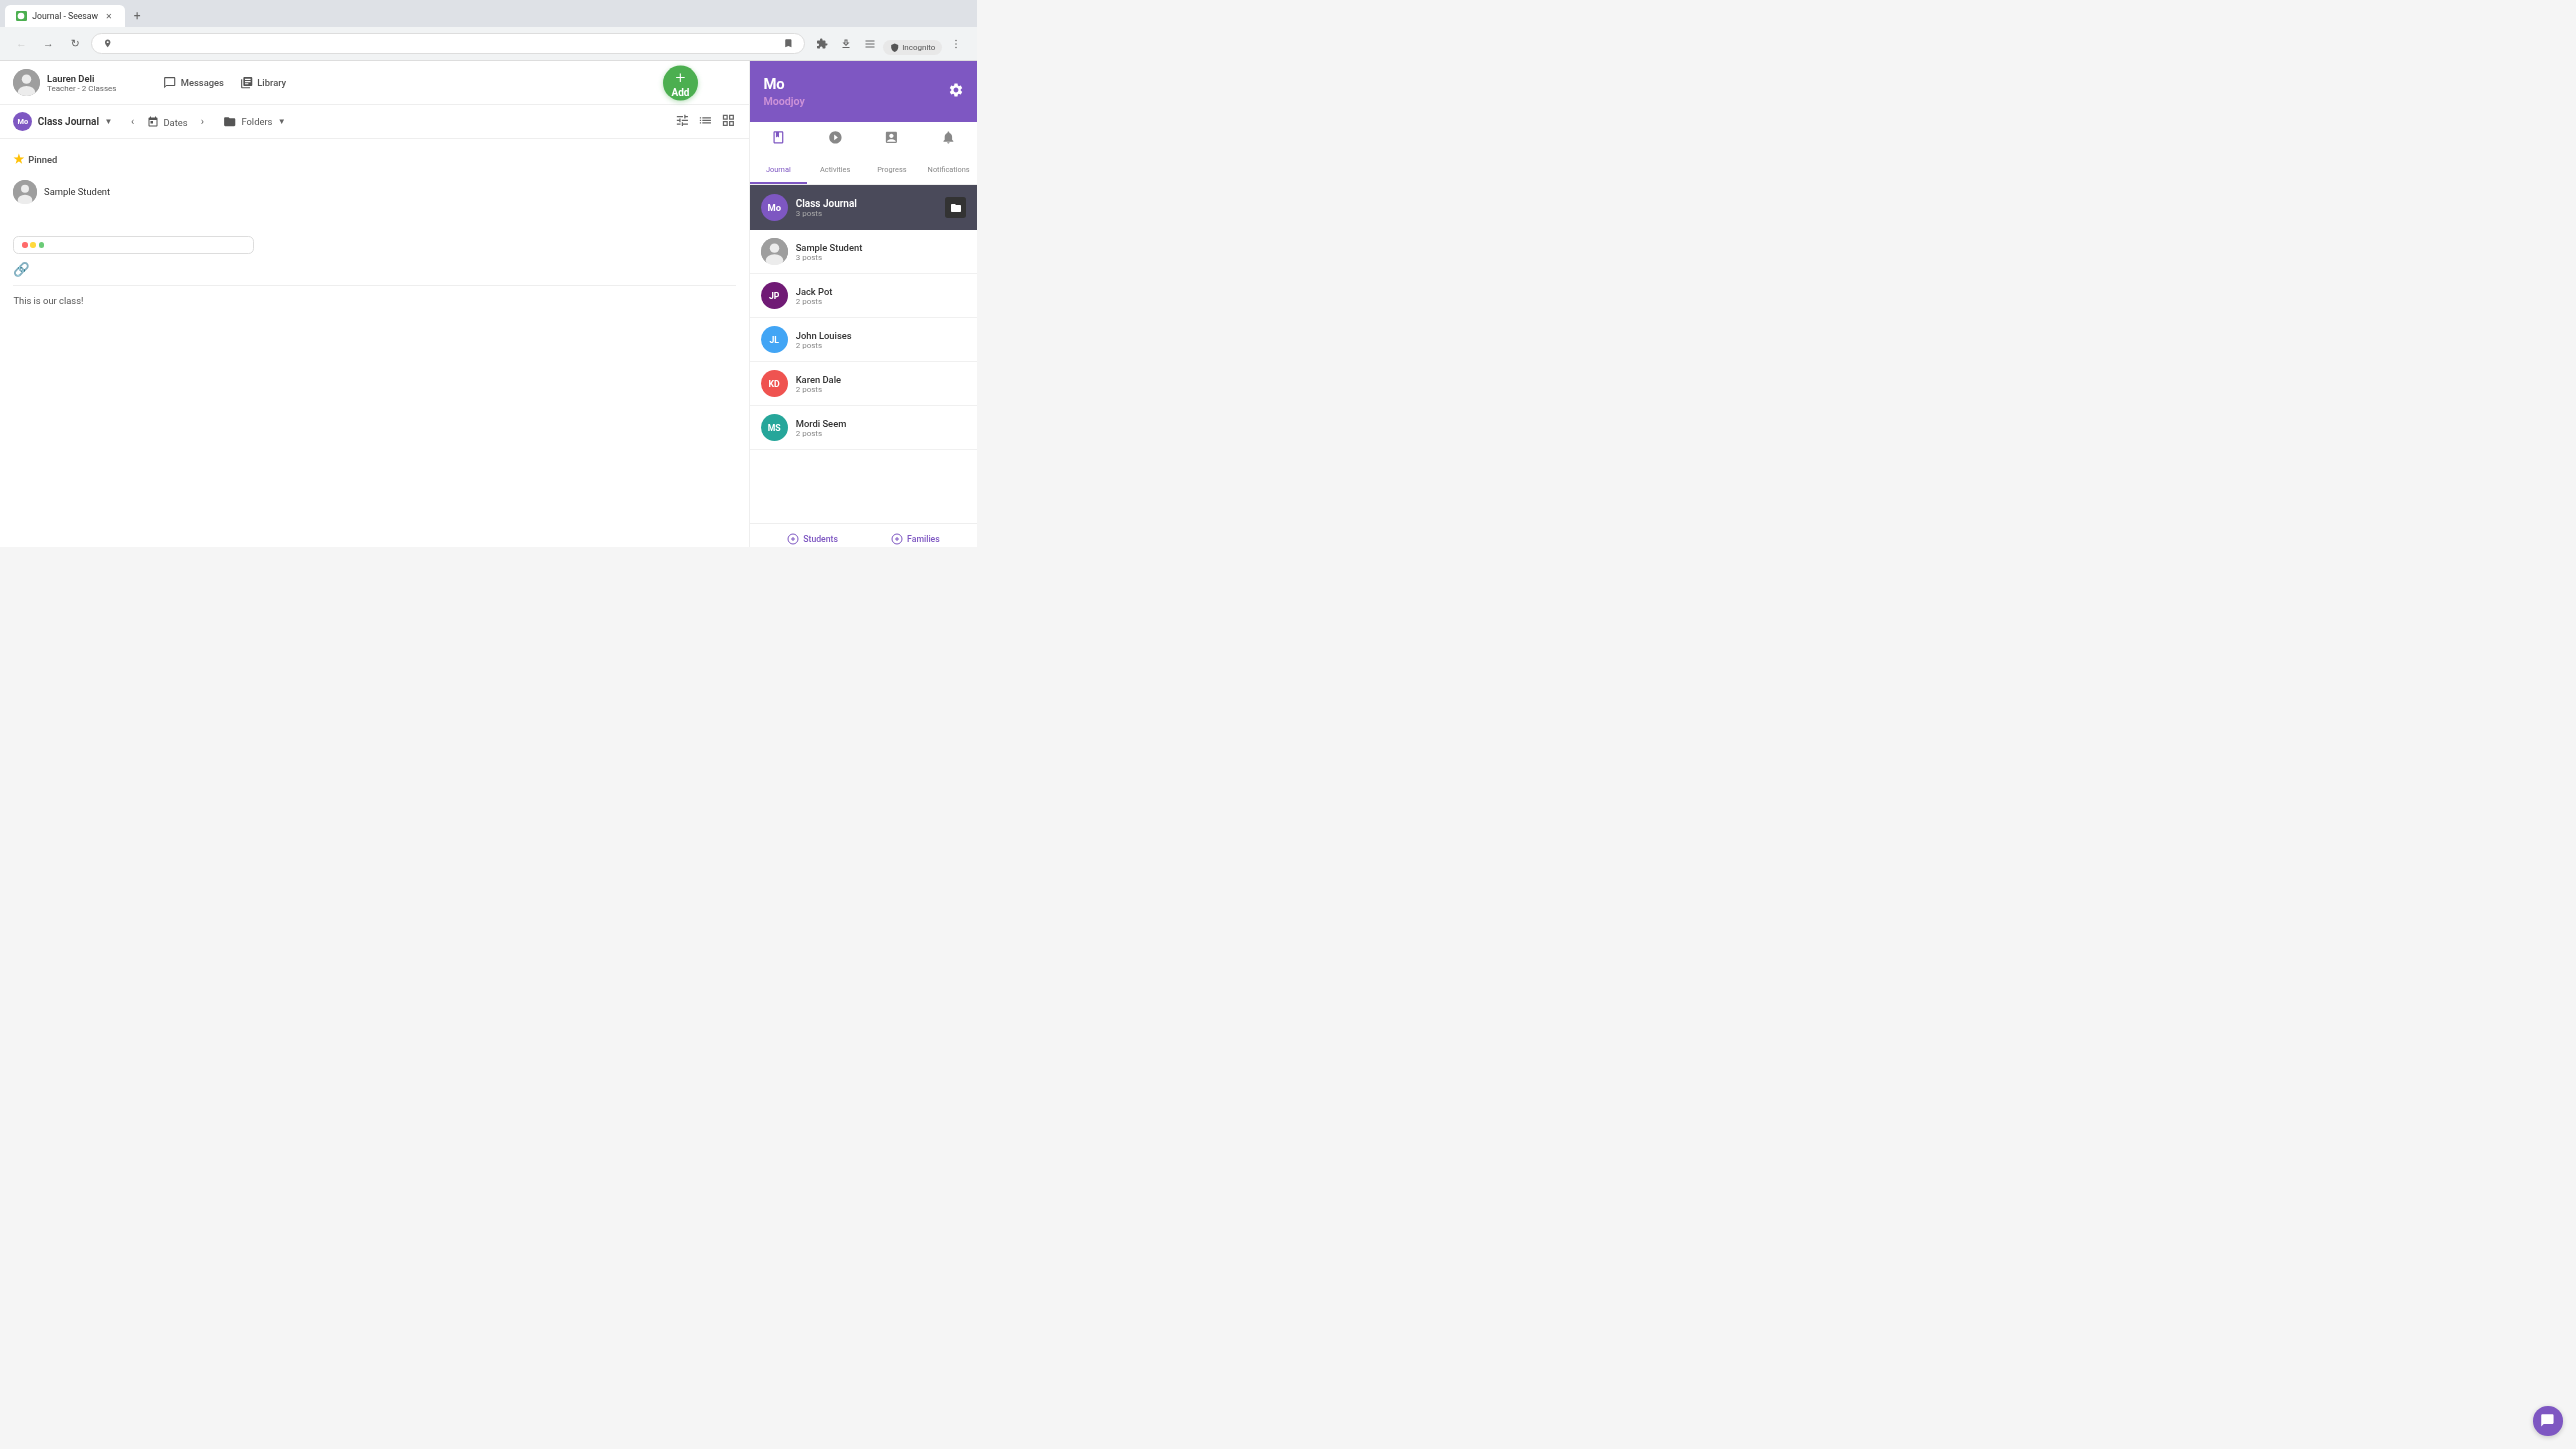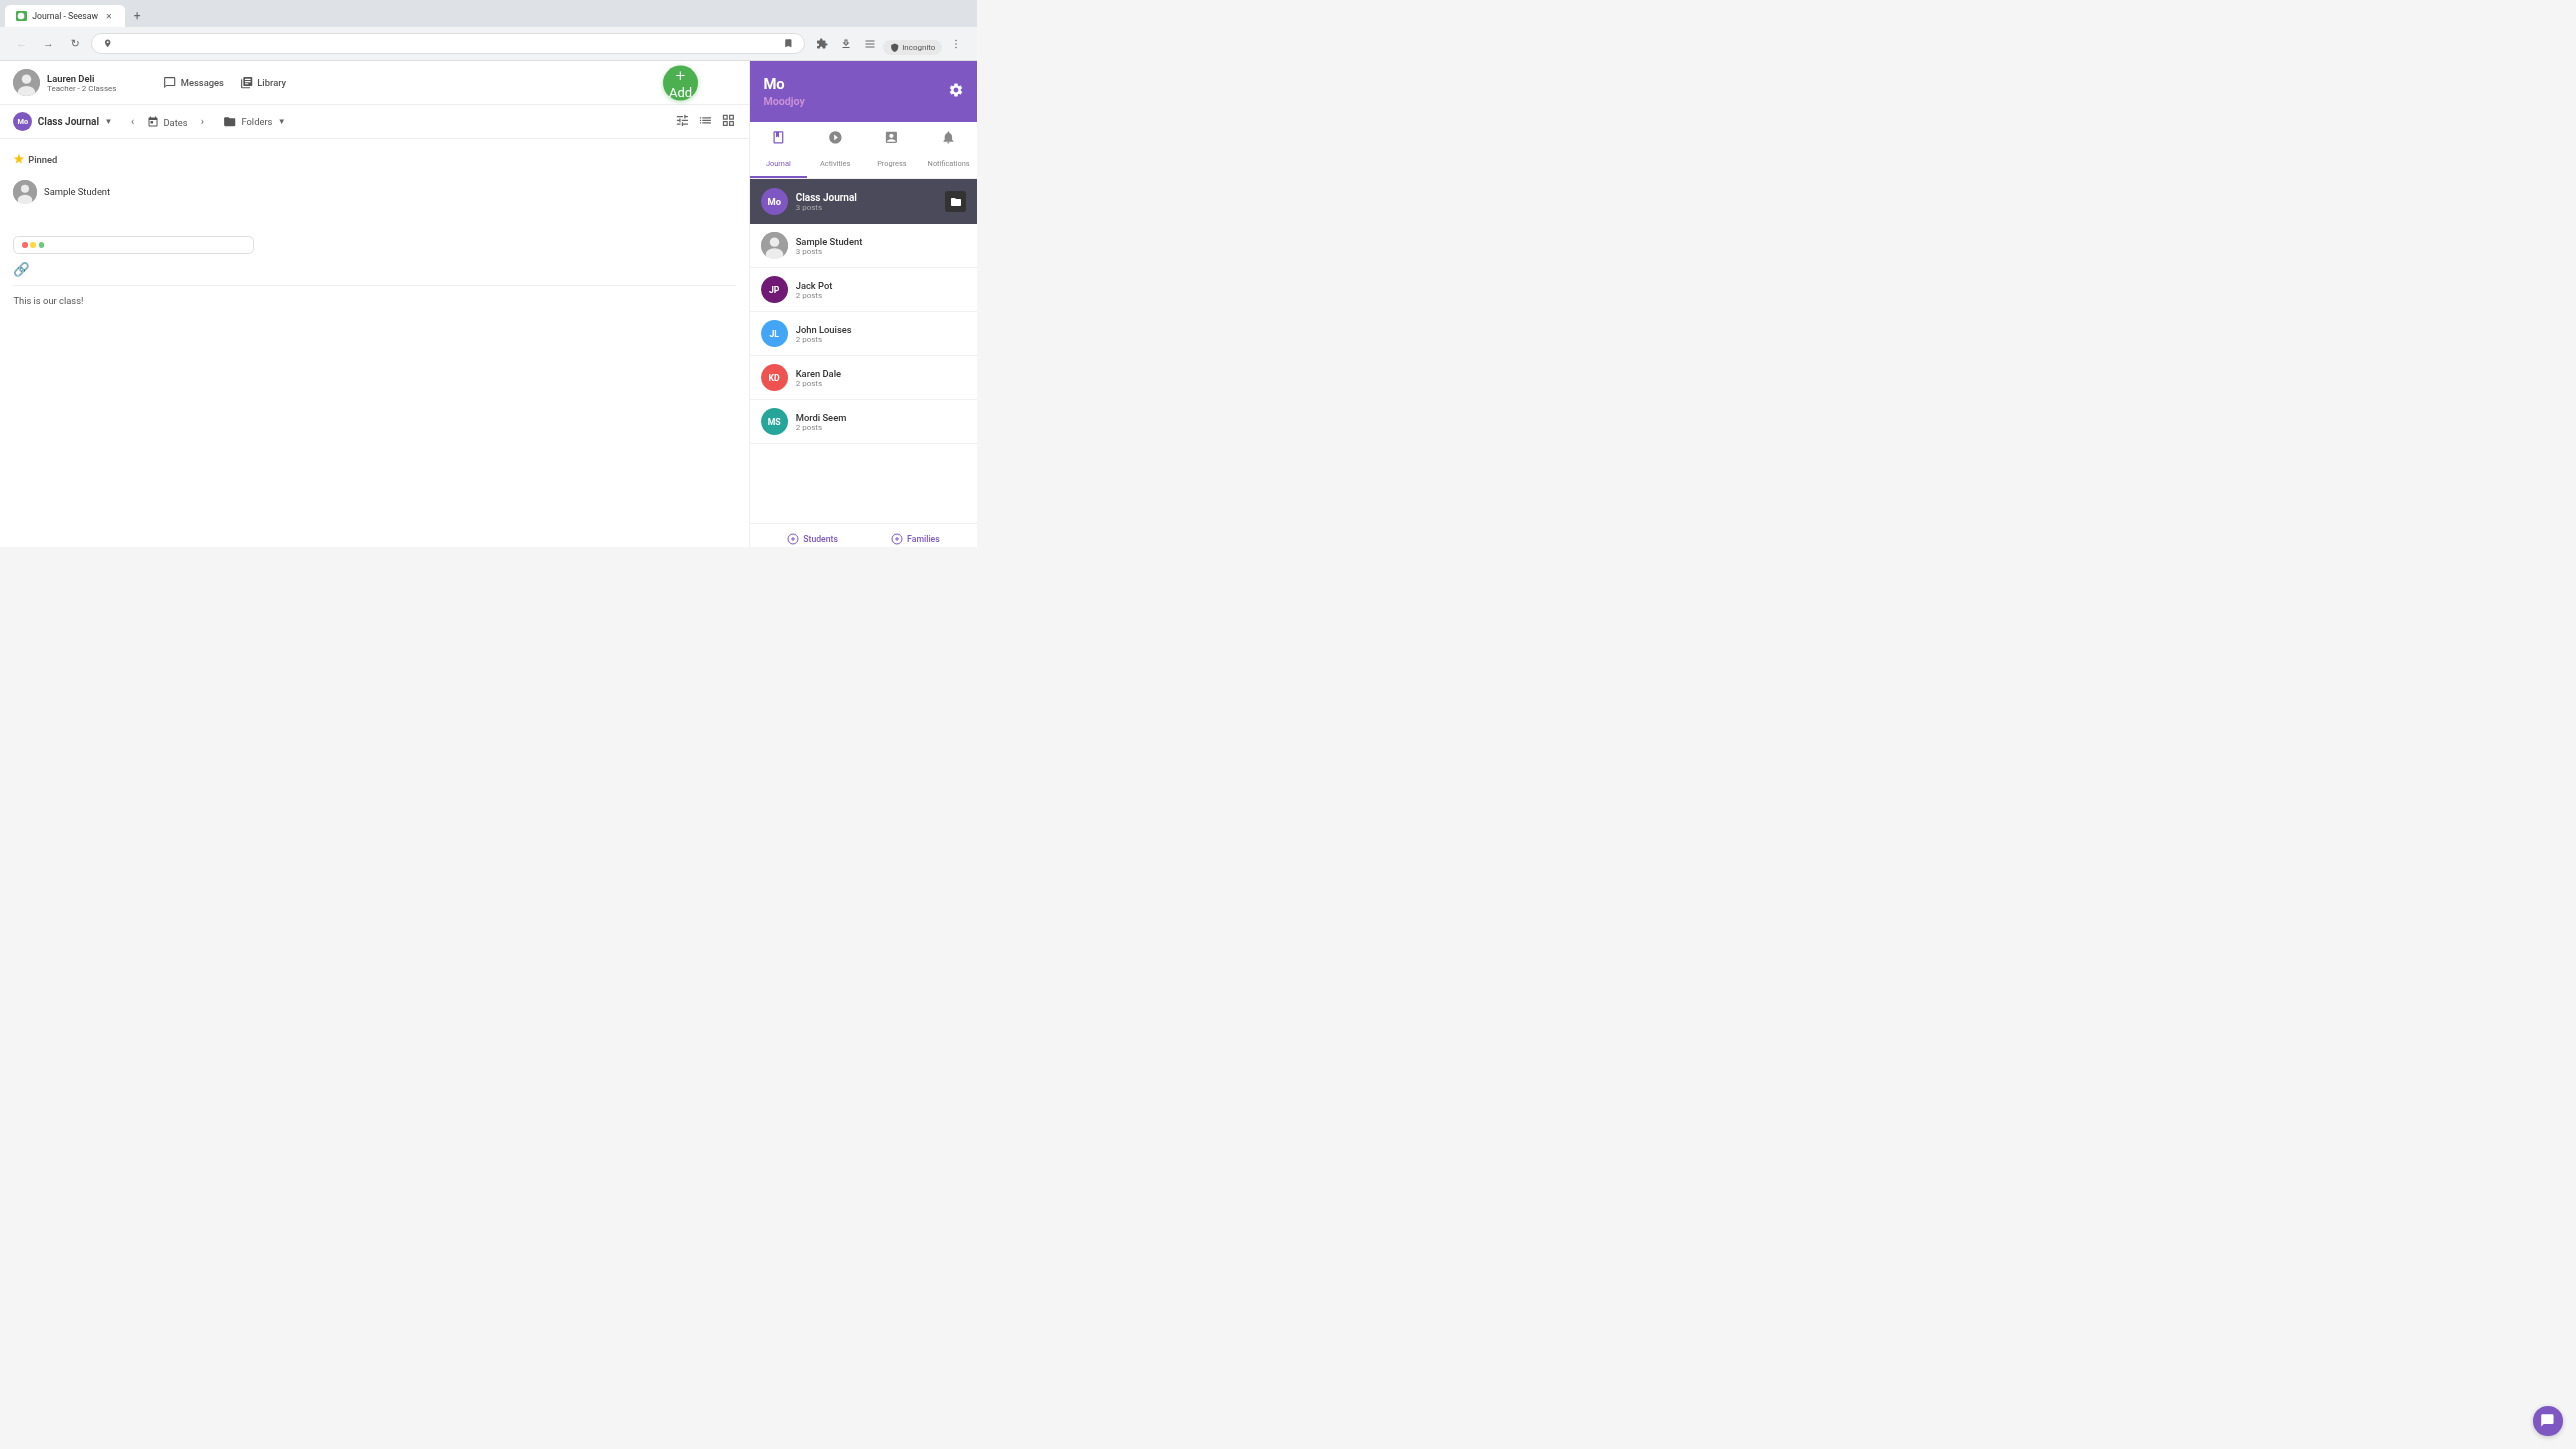--- a/index.html
+++ b/index.html
@@ -84,21 +84,21 @@
 
     
     .right-sidebar { width: 228px; background: white; border-left: 0.7px solid #eee; display: flex; flex-direction: column; }
     
     .sidebar-header { background: #7E57C2; padding: 13.4px; display: flex; align-items: center; justify-content: space-between; }
     .sidebar-class-name { color: white; font-size: 14.8px; font-weight: 700; }
     .sidebar-moodjoy { color: #CE93D8; font-size: 10.7px; font-weight: 600; }
     .sidebar-settings { color: white; font-size: 13.4px; cursor: pointer; }
 
     .sidebar-tabs { display: flex; border-bottom: 0.7px solid #eee; }
-    .sidebar-tab { flex: 1; display: flex; flex-direction: column; align-items: center; padding: 8px 5.4px; cursor: pointer; color: #888; font-size: 7.4px; gap: 14px; border-bottom: 2px solid transparent; }
+    .sidebar-tab { flex: 1; display: flex; flex-direction: column; align-items: center; padding: 8px 5.4px; cursor: pointer; color: #888; font-size: 7.4px; gap: 20px; border-bottom: 2px solid transparent; }
     .sidebar-tab.active { color: #7E57C2; border-bottom-color: #7E57C2; }
     .sidebar-tab svg { width: 14.8px; height: 14.8px; }
 
     .class-journal-item { display: flex; align-items: center; gap: 8px; padding: 9.4px 10.7px; background: #4a4a5a; cursor: pointer; }
     .cj-avatar { width: 27px; height: 27px; background: #7E57C2; border-radius: 50%; display: flex; align-items: center; justify-content: center; color: white; font-size: 9.4px; font-weight: bold; }
     .cj-info { flex: 1; }
     .cj-name { font-size: 10px; font-weight: 600; color: white; }
     .cj-posts { font-size: 8px; color: #aaa; }
     .cj-folder-icon { width: 21.5px; height: 21.5px; background: #333; border-radius: 2.7px; display: flex; align-items: center; justify-content: center; color: white; }
 
@@ -208,21 +208,21 @@
         <div class="header-nav-item">
           <svg width="14.8" height="14.8" viewBox="0 0 24 24" fill="#555">
               <path d="M4 6H2v14c0 1.1.9 2 2 2h14v-2H4V6zm16-4H8c-1.1 0-2 .9-2 2v12c0 1.1.9 2 2 2h12c1.1 0 2-.9 2-2V4c0-1.1-.9-2-2-2zm-1 9H9V9h10v2zm-4 4H9v-2h6v2zm4-8H9V5h10v2z"></path>
             </svg>
           <span>Library</span>
         </div>
       </div>
 
       <div class="add-button" style="right:51px; top:50%; transform:translateY(-50%); position:absolute; width:35px; height:35px; background:#4CAF50; border-radius:50%; display:flex; flex-direction:column; align-items:center; justify-content:center; cursor:pointer; box-shadow:0 1.3px 5.4px rgba(76,175,80,0.4);">
         <span style="color:white; font-size:17.4px; line-height:1; font-weight:300;">+</span>
-        <span style="color:white; font-size:13px; font-weight:400;">Add</span>
+        <span style="color:white; font-size:10px; font-weight:700;">Add</span>
       </div>
     </div>
 
     <div class="journal-header">
       <div class="class-selector">
         <div class="class-avatar">
           <span>Mo</span>
         </div>
         <span class="class-name">Class Journal</span>
         <span class="dropdown-arrow">▼</span>

